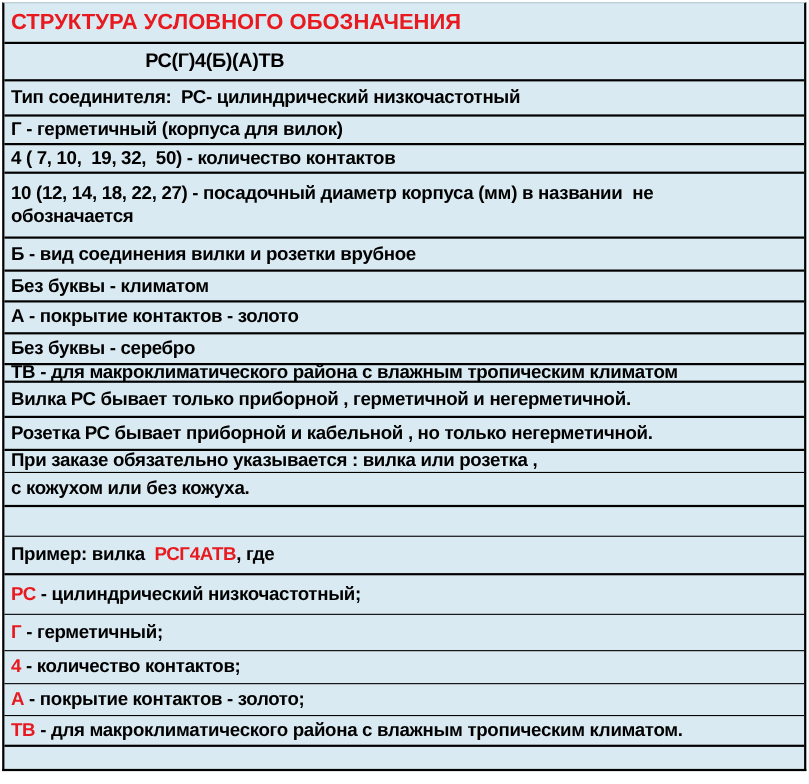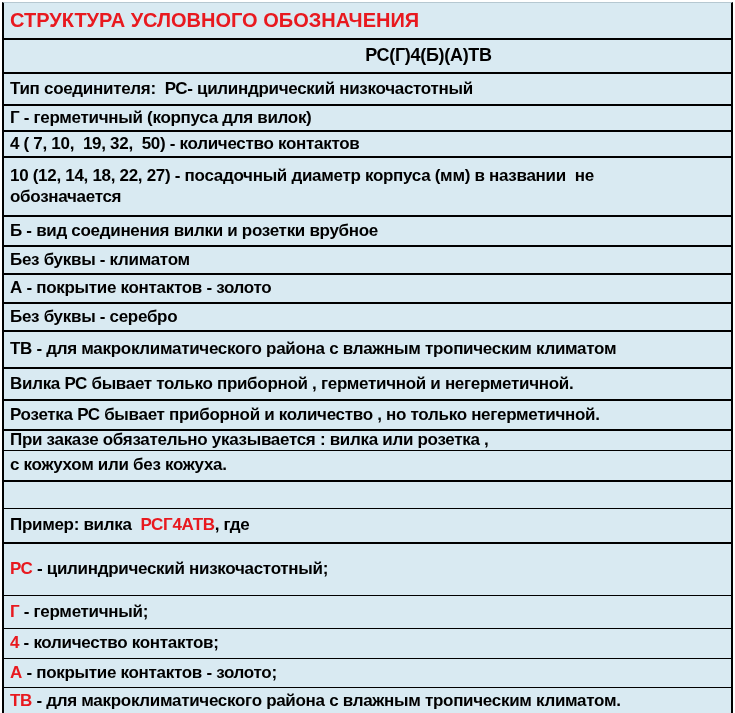--- a/index.html
+++ b/index.html
@@ -39,21 +39,21 @@
     white-space: pre-wrap;
   }
   .row.thin  { border-bottom-width: 1px; }
   .row.no-border { border-bottom: none; }
   .title-row {
     justify-content: flex-start;
     font-size: 20px;
     letter-spacing: 0;
     color: var(--accent-red);
   }
-  .code-row { padding-left: 128px; font-size: 18px; justify-content: center; }
+  .code-row { padding-left: 128px; font-size: 18px; }
   .red { color: var(--accent-red); }
   .example-intro .red { padding: 0; }
 </style>
 </head>
 <body>
 
 <div class="sheet">
 
   <div class="row title-row" style="height:37px">
     <span>СТРУКТУРА УСЛОВНОГО ОБОЗНАЧЕНИЯ</span>
@@ -89,47 +89,47 @@
   </div>
 
   <div class="row" style="height:29px">
     <span>А - покрытие контактов - золото</span>
   </div>
 
   <div class="row" style="height:28px">
     <span>Без буквы - серебро</span>
   </div>
 
-  <div class="row" style="height:37px">
+  <div class="row" style="height:16px">
     <span>ТВ - для макроклиматического района с влажным тропическим климатом</span>
   </div>
 
   <div class="row" style="height:32px">
     <span>Вилка РС бывает только приборной , герметичной и негерметичной.</span>
   </div>
 
   <div class="row" style="height:30px">
-    <span>Розетка РС бывает приборной и количество , но только негерметичной.</span>
+    <span>Розетка РС бывает приборной и кабельной , но только негерметичной.</span>
   </div>
 
   <div class="row thin" style="height:20px">
     <span>При заказе обязательно указывается : вилка или розетка ,</span>
   </div>
 
   <div class="row" style="height:31px">
     <span>с кожухом или без кожуха.</span>
   </div>
 
   <div class="row thin" style="height:27px"></div>
 
   <div class="row example-intro" style="height:35px">
     <span>Пример: вилка  </span><span class="red">РСГ4АТВ</span><span>, где</span>
   </div>
 
-  <div class="row thin" style="height:52px">
+  <div class="row thin" style="height:36px">
     <span class="red">РС</span><span> - цилиндрический низкочастотный;</span>
   </div>
 
   <div class="row thin" style="height:33px">
     <span class="red">Г</span><span> - герметичный;</span>
   </div>
 
   <div class="row thin" style="height:30px">
     <span class="red">4</span><span> - количество контактов;</span>
   </div>

